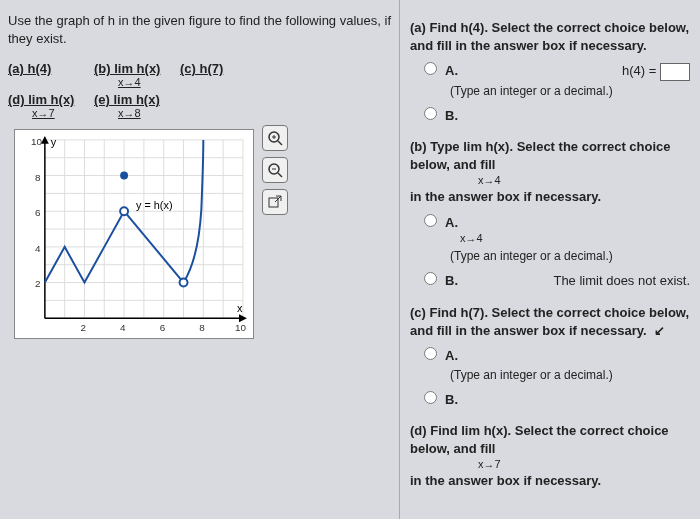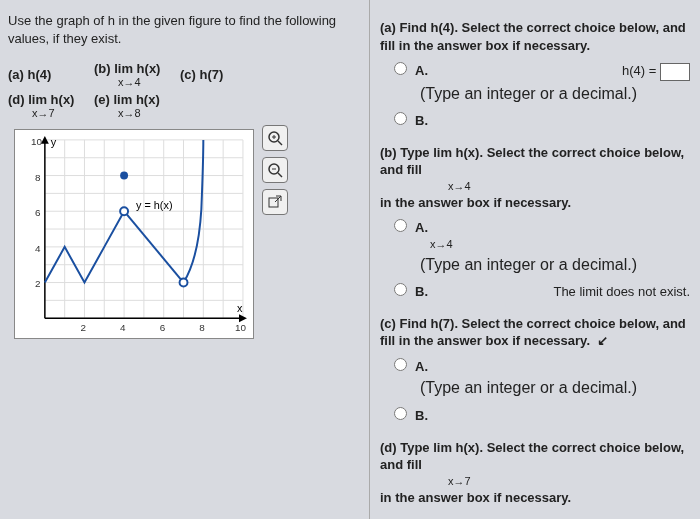--- a/index.html
+++ b/index.html
@@ -6,38 +6,39 @@
     body {
       font-family: Arial, sans-serif;
       font-size: 13px;
       background: #d8dae0;
       width: 700px;
       height: 519px;
       display: flex;
       color: #222;
     }
     .left-panel {
-      width: 370px;
+      width: 400px;
       padding: 12px 8px;
       border-right: 1px solid #aaa;
     }
     .right-panel {
       flex: 1;
       padding: 19px 10px;
     }
     .prompt {
       margin-bottom: 14px;
       line-height: 1.35;
     }
     .parts-row {
       display: flex;
       gap: 16px;
-      align-items: center;
+      align-items: flex-start;
       font-weight: bold;
       margin-bottom: 4px;
+      text-decoration: underline;
     }
     .part-item { min-width: 70px; }
     .part-item .sub { font-weight: normal; font-size: 11px; padding-left: 24px; }
     .graph-wrap {
       position: relative;
       margin-top: 10px;
       margin-left: 6px;
     }
     .graph {
       background: #fff;
@@ -75,21 +76,21 @@
     .choice-label { font-weight: bold; min-width: 18px; }
     .choice-body { flex: 1; text-align: right; }
     .ans-box {
       display: inline-block;
       width: 30px;
       height: 18px;
       border: 1px solid #666;
       background: #fff;
       vertical-align: middle;
     }
-    .hint { font-size: 16px; margin-left: 40px; margin-top: 2px; margin-bottom: 4px; }
+    .hint { font-size: 12px; margin-left: 40px; margin-top: 2px; margin-bottom: 4px; }
     .sub-limit { font-size: 11px; padding-left: 50px; margin-top: -2px; margin-bottom: 2px; }
     .bold { font-weight: bold; }
   </style>
 </head>
 <body>
 
 <div class="left-panel">
   <div class="prompt">Use the graph of h in the given figure to find the following values, if they exist.</div>
 
   <div class="parts-row">
@@ -248,18 +249,18 @@
       <span class="choice-label">A.</span>
     </div>
     <div class="hint">(Type an integer or a decimal.)</div>
     <div class="choice-row">
       <input type="radio" name="qc" style="">
       <span class="choice-label">B.</span>
     </div>
   </div>
 
   <div class="question-block">
-    <div class="bold">(d) Type lim h(x). Select the correct choice below, and fill</div>
+    <div class="bold">(d) Find lim h(x). Select the correct choice below, and fill</div>
     <div style="font-size:11px; padding-left:68px;">x→7</div>
     <div class="bold">in the answer box if necessary.</div>
   </div>
 
 </div>
 
 </body></html>

